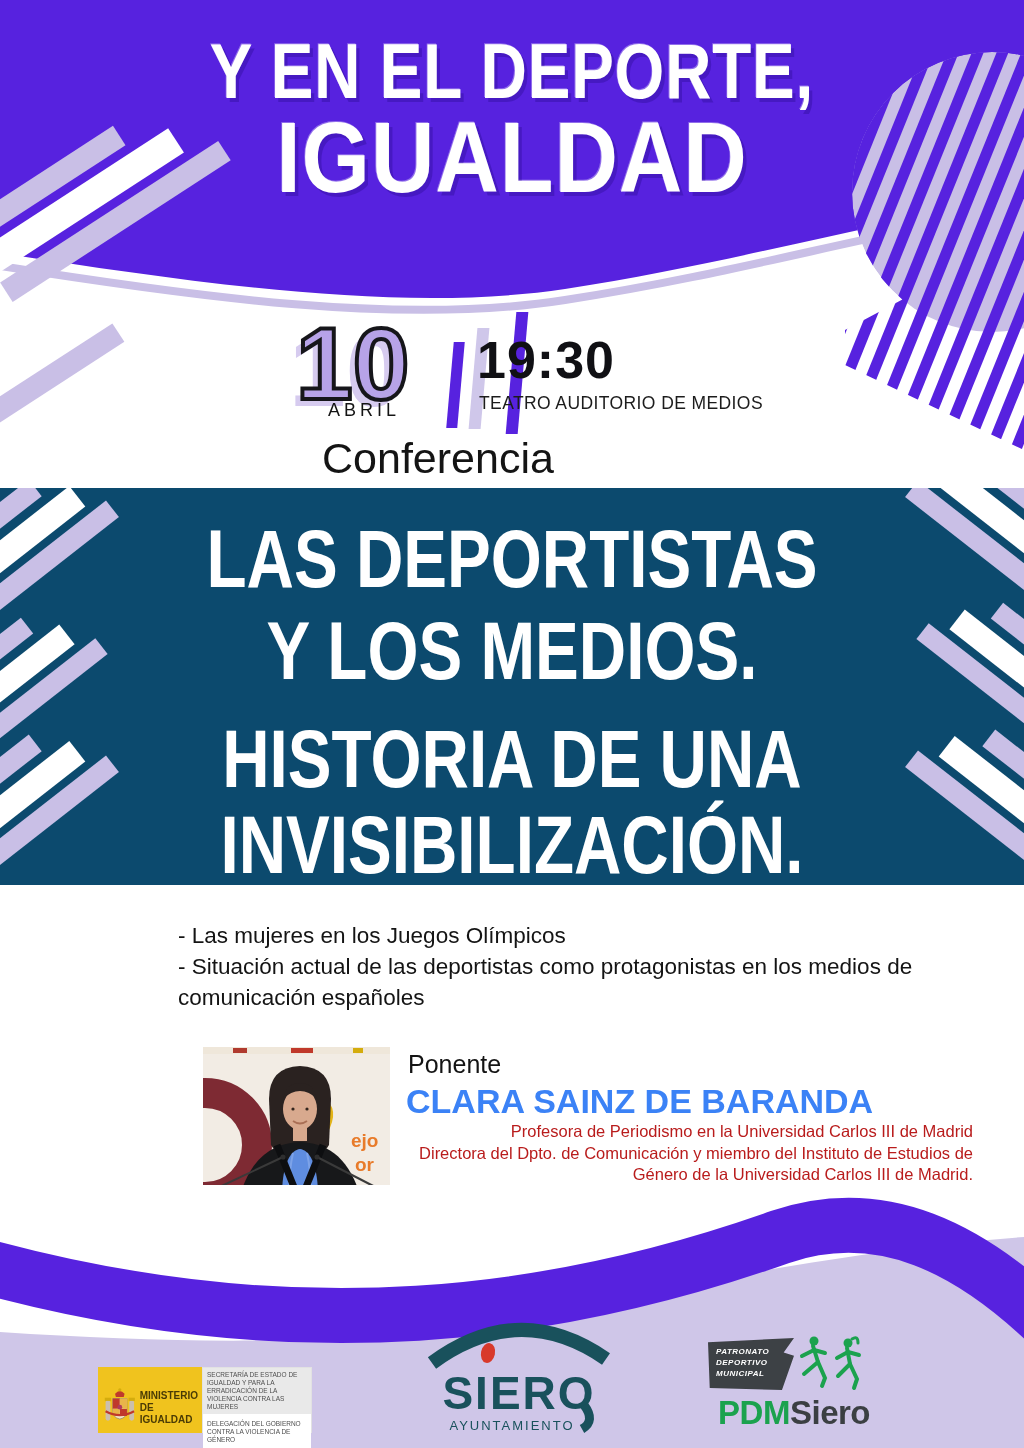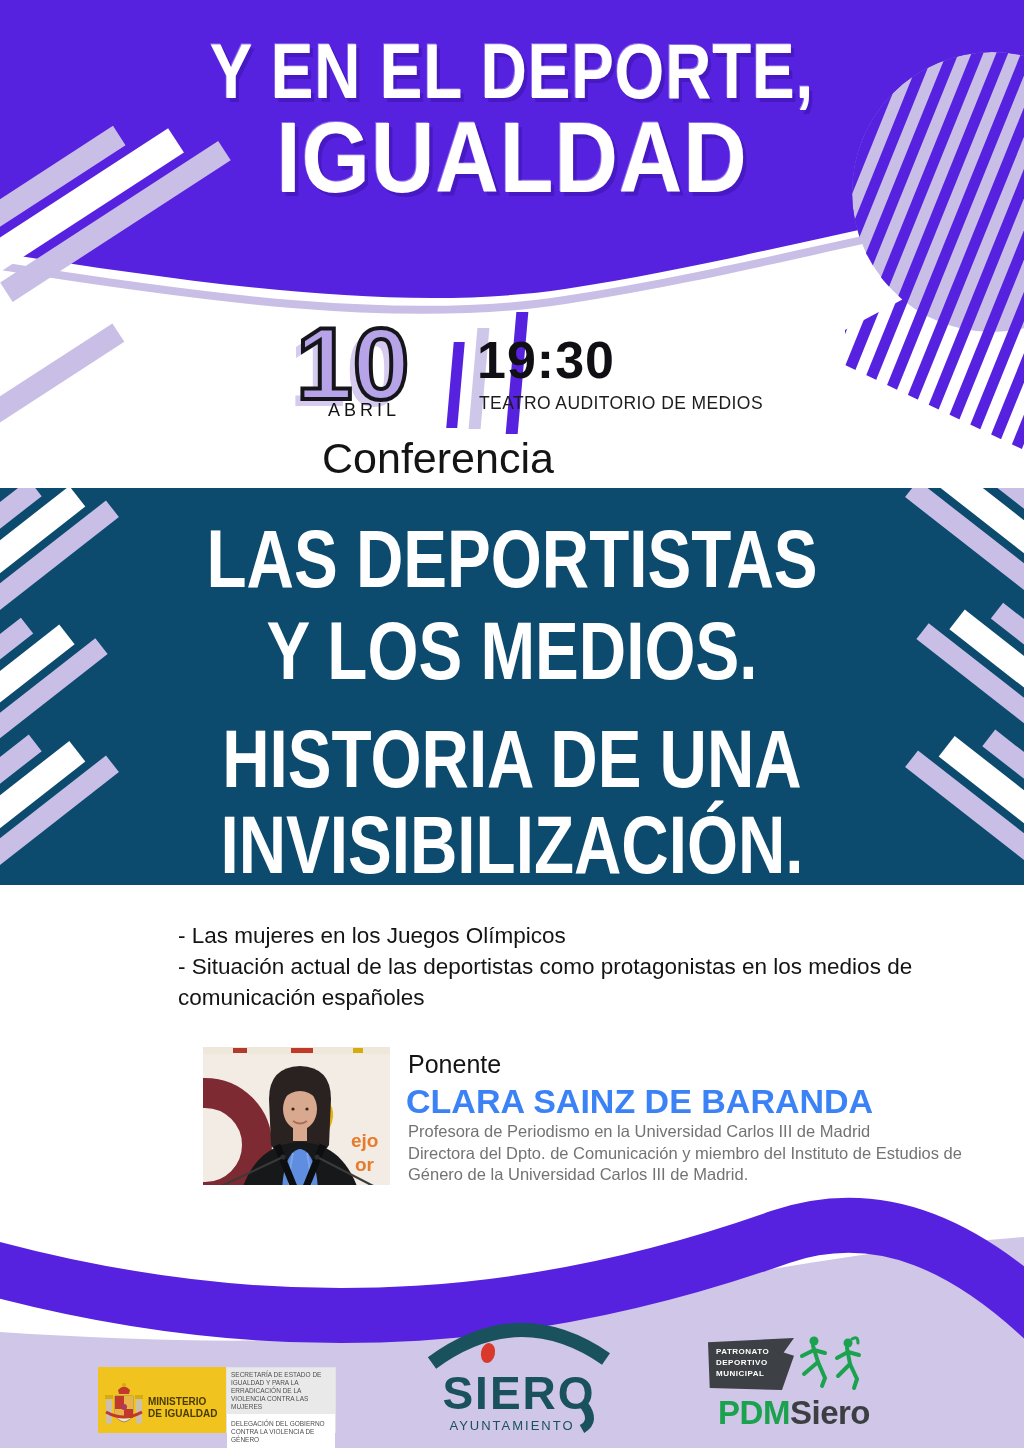--- a/index.html
+++ b/index.html
@@ -32,34 +32,34 @@
     font-weight:800;font-size:82px;line-height:1;white-space:nowrap;transform:scaleX(.8);}
   .tl1{top:30px;} .tl2{top:122px;} .tl3{top:230px;} .tl4{top:316px;}
   
   .topics{position:absolute;left:178px;top:920px;width:775px;font-size:22.5px;
     color:#141414;line-height:31px;}
   
   .photo{position:absolute;left:203px;top:1047px;}
   .ponente{position:absolute;left:408px;top:1050px;font-size:25px;color:#141414;}
   .speaker-name{position:absolute;left:406px;top:1082px;font-size:34px;font-weight:800;
     color:#3b82f6;letter-spacing:0;white-space:nowrap;}
-  .bio{position:absolute;left:408px;top:1121px;width:565px;font-size:16.5px;line-height:21.5px;color:#737373;}
+  .bio{position:absolute;left:408px;top:1121px;width:565px;font-size:16.5px;line-height:21.5px;color:#b91c1c;text-align:right;}
   .bio p{margin:0;}
   
   .bottom-svg{position:absolute;left:0;top:1185px;}
   
   .min-logo{position:absolute;left:98px;top:1367px;width:238px;height:66px;display:flex;}
-  .min-yellow{width:128px;background:#f0c31e;display:flex;align-items:center;padding:16px 4px 0 6px;box-sizing:border-box;}
+  .min-yellow{width:104px;background:#f0c31e;display:flex;align-items:center;padding:16px 4px 0 6px;box-sizing:border-box;}
   .min-name{font-size:10px;font-weight:700;color:#4a3b05;line-height:12px;margin-left:4px;}
   .min-info{width:110px;display:flex;flex-direction:column;background:#fff;border:1px solid #e2e2e2;box-sizing:border-box;}
   .min-info-top{flex:1.15;background:#e9e9e9;font-size:6.5px;line-height:8px;color:#4e4e4e;padding:3px 4px;border-bottom:2px solid #fff;}
   .min-info-bot{flex:1;background:#ffffff;font-size:6.5px;line-height:8px;color:#4e4e4e;padding:4px 4px;}
   
   .pdm{position:absolute;left:700px;top:1332px;width:170px;}
-  .pdm-row{position:relative;height:60px;}
+  .pdm-row{position:relative;height:60px;font-style:italic;}
   .pdm-box{position:absolute;left:8px;top:6px;width:86px;height:52px;background:#3d4145;
     clip-path:polygon(0 8%,100% 0,88% 28%,100% 34%,86% 100%,2% 96%);}
   .pdm-box-text{position:absolute;left:16px;top:14px;width:62px;font-size:8px;font-weight:700;
     color:#fff;line-height:11px;letter-spacing:.5px;}
   .pdm-runners{position:absolute;left:92px;top:2px;}
   .pdm-brand{margin-top:2px;font-size:33px;font-weight:800;letter-spacing:-.5px;text-align:right;}
   .pdm-brand .g{color:#1ba24e;} .pdm-brand .d{color:#3b3f42;}
 </style>
 </head>
 <body>

